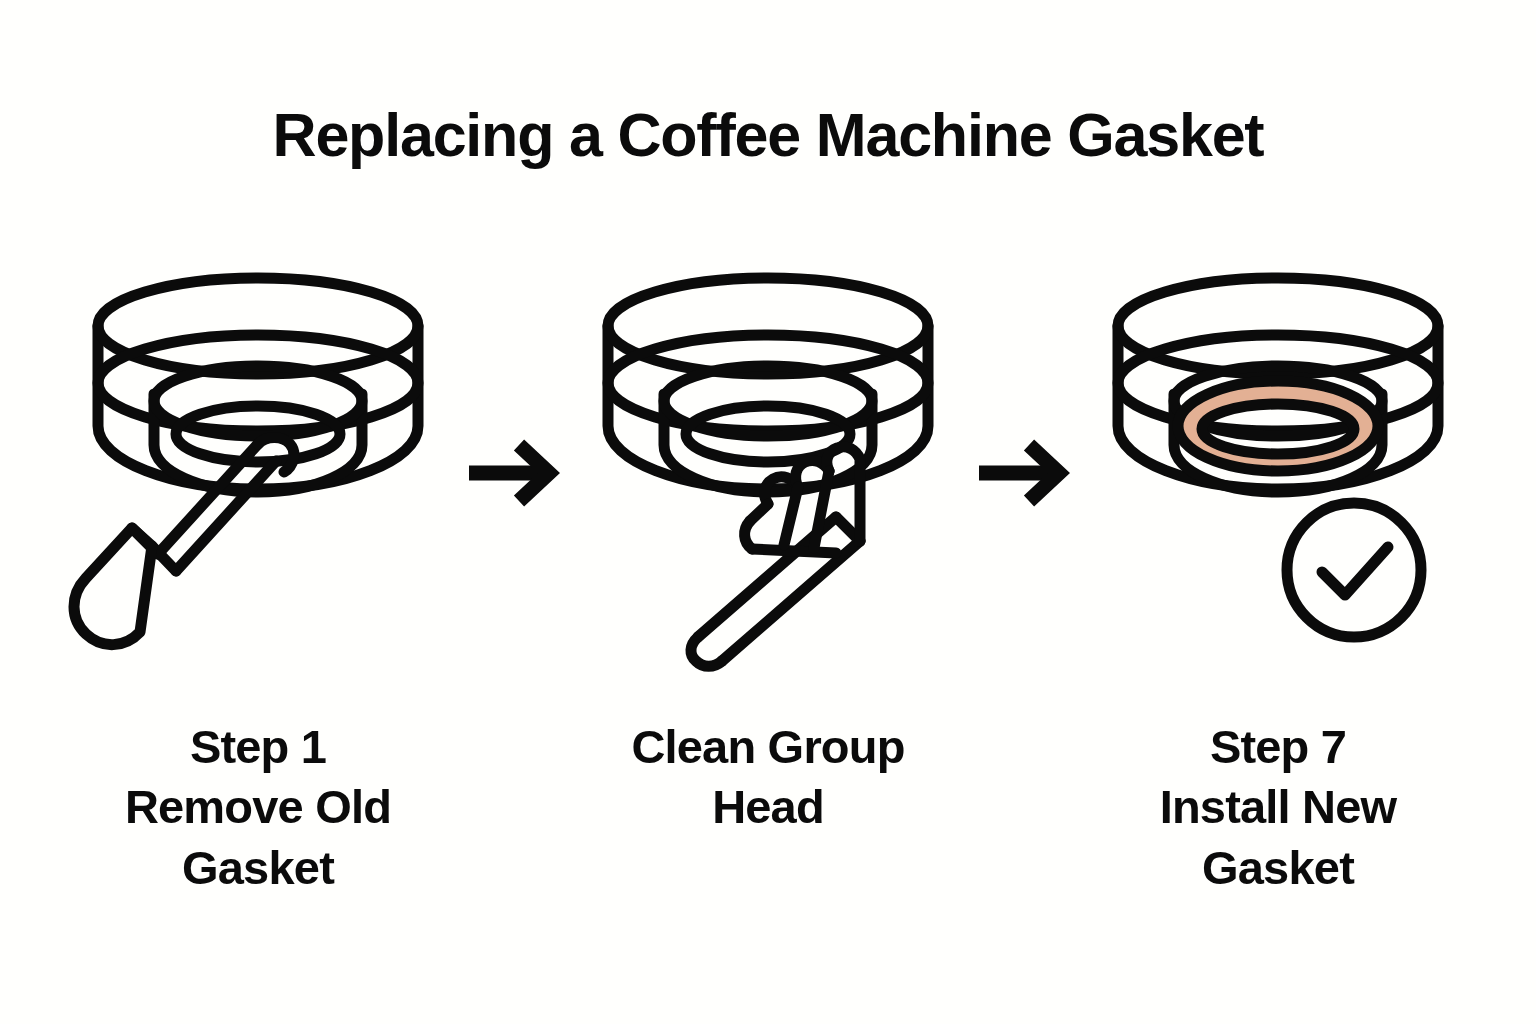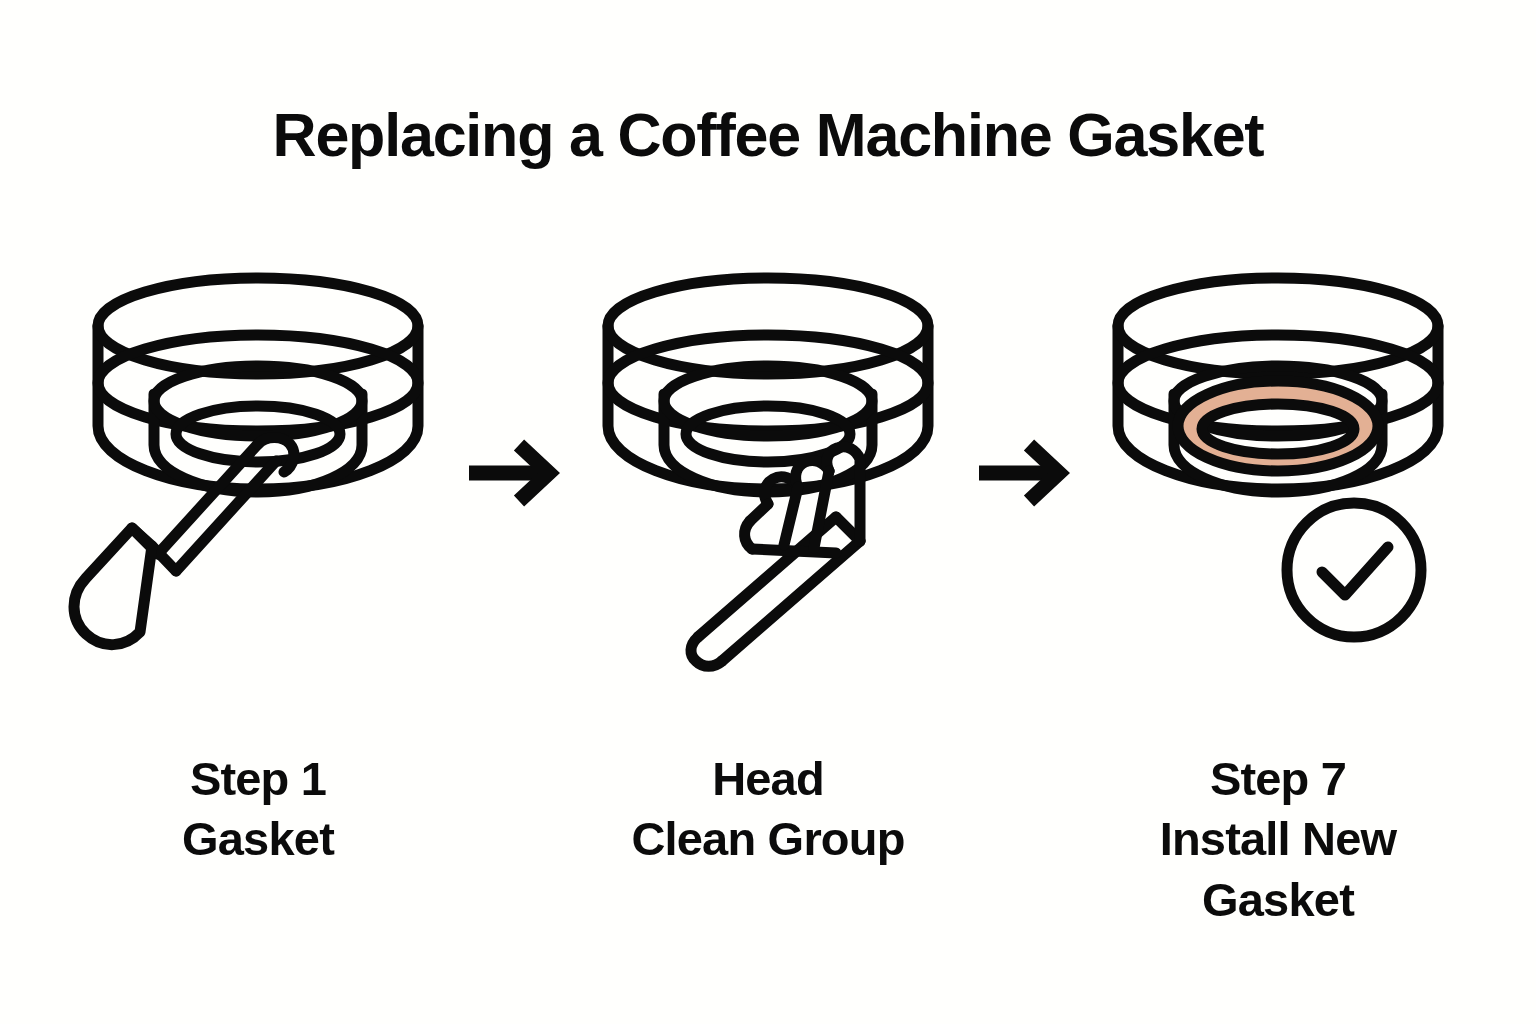--- a/index.html
+++ b/index.html
@@ -41,21 +41,20 @@
     flex-direction: row;
     align-items: flex-start;
     justify-content: center;
   }
 
   .step-column {
     width: 392px;
     display: flex;
     flex-direction: column;
     align-items: center;
-    gap: 32px;
   }
 
   .step-figure {
     width: 392px;
     height: 420px;
     position: relative;
   }
   .step-figure svg {
     display: block;
     width: 392px;
@@ -122,20 +121,21 @@
 
             <path d="M96 291 L70 265"></path>
             <path d="M114 308 L90 283"></path>
 
             <path d="M70 265 L24 315 C8 332 8 356 24 371 C40 386 63 385 78 369 L90 283 Z"></path>
           </g>
         </svg>
       </div>
       <div class="step-caption">
         <span class="caption-line">Step 1</span>
+        <span class="caption-line">Remove Old</span>
         <span class="caption-line">Gasket</span>
       </div>
     </div>
 
     <div class="arrow-cell">
       <svg width="96" height="72" viewBox="0 0 96 72" xmlns="http://www.w3.org/2000/svg">
         <g fill="none" stroke="#0B0B0B" stroke-width="15" stroke-linecap="butt" stroke-linejoin="miter">
           <path d="M4 36 L82 36"></path>
           <path d="M54 8 L84 36 L54 64"></path>
         </g>
@@ -166,22 +166,22 @@
             <path d="M196 241 L178 258"></path>
             <path d="M178 258 C170 267 171 279 180 286"></path>
             <path d="M180 286 L264 290"></path>
 
             <path d="M226 224 L212 282"></path>
             <path d="M257 208 L242 285"></path>
           </g>
         </svg>
       </div>
       <div class="step-caption">
+        <span class="caption-line">Clean Group</span>
         <span class="caption-line">Head</span>
-        <span class="caption-line">Clean Group</span>
       </div>
     </div>
 
     <div class="arrow-cell">
       <svg width="96" height="72" viewBox="0 0 96 72" xmlns="http://www.w3.org/2000/svg">
         <g fill="none" stroke="#0B0B0B" stroke-width="15" stroke-linecap="butt" stroke-linejoin="miter">
           <path d="M4 36 L82 36"></path>
           <path d="M54 8 L84 36 L54 64"></path>
         </g>
       </svg>

